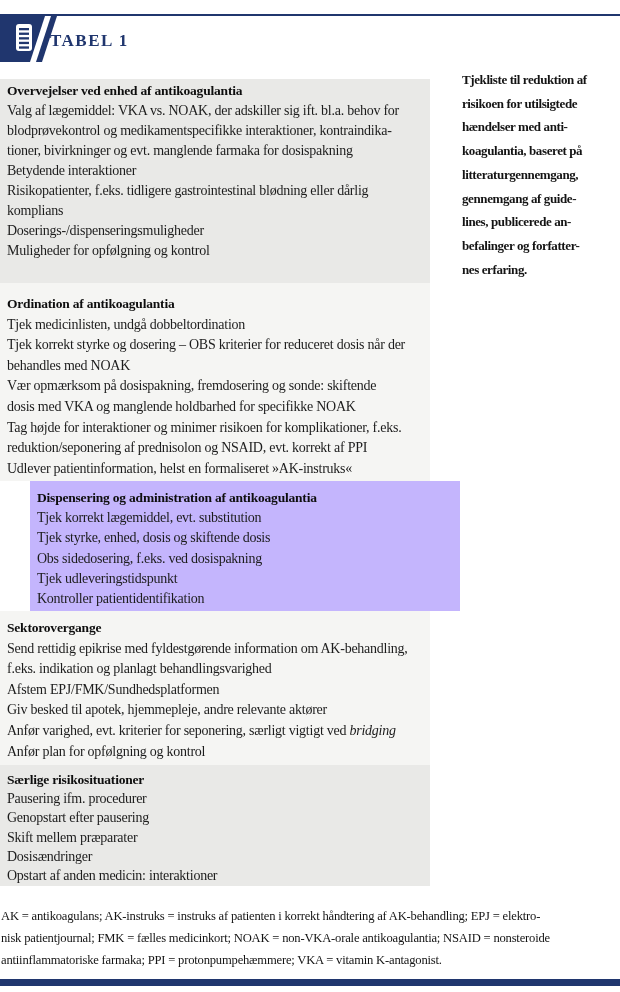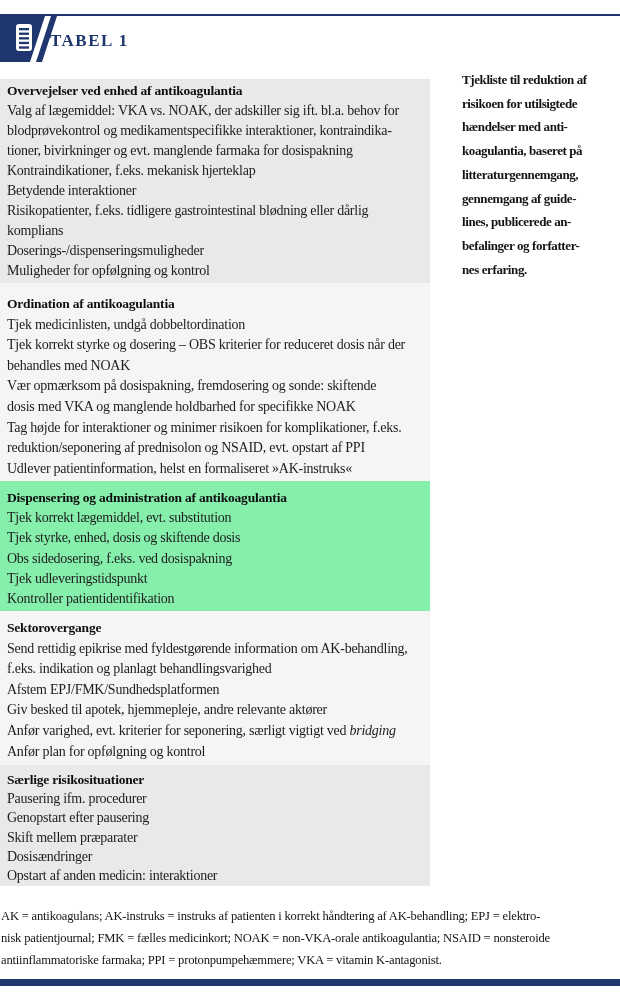--- a/index.html
+++ b/index.html
@@ -20,21 +20,21 @@
     font-weight:bold; color:#0e0e0e; font-size:13.5px; letter-spacing:-0.2px;
     padding-left:7px; white-space:nowrap;
   }
   .sec .ln {
     font-size:14px; color:#1c1c1c; letter-spacing:-0.25px;
     padding-left:7px; white-space:nowrap;
   }
   .sec .ln em { font-style:italic; }
   .sec1 { top:79px;  height:204px; background:#e9e9e7; padding-top:2px;  line-height:20px;   }
   .sec2 { top:283px; height:198px; background:#f5f5f3; padding-top:11px; line-height:20.6px; }
-  .sec3 { top:481px; height:130px; background:#86efac; padding-top:7px;  line-height:20.2px; }
+  .sec3 { top:481px; height:130px; background:#c4b5fd; padding-top:7px;  line-height:20.2px;margin-left:30px; }
   .sec4 { top:611px; height:154px; background:#f5f5f3; padding-top:7px;  line-height:20.6px; }
   .sec5 { top:765px; height:121px; background:#e9e9e7; padding-top:5px;  line-height:19.2px; }
   .caption {
     position:absolute; left:462px; top:68px; width:158px;
     font-weight:bold; font-size:13px; line-height:23.7px; color:#141414; letter-spacing:-0.4px;
   }
   .caption div { white-space:nowrap; }
   .footnote {
     position:absolute; left:1px; top:905px; width:619px;
     font-size:12.6px; line-height:22px; color:#141414; letter-spacing:-0.2px;
@@ -63,37 +63,36 @@
 
   <div class="tabel-title">TABEL 1</div>
 
   <div>
 
     <section class="sec sec1">
       <div class="hd">Overvejelser ved enhed af antikoagulantia</div>
       <div class="ln">Valg af lægemiddel: VKA vs. NOAK, der adskiller sig ift. bl.a. behov for</div>
       <div class="ln">blodprøvekontrol og medikamentspecifikke interaktioner, kontraindika-</div>
       <div class="ln">tioner, bivirkninger og evt. manglende farmaka for dosispakning</div>
-      <div class="ln">Kontraindikationer, f.eks. mekanisk hjerteklap</div>
       <div class="ln">Betydende interaktioner</div>
       <div class="ln">Risikopatienter, f.eks. tidligere gastrointestinal blødning eller dårlig</div>
       <div class="ln">komplians</div>
       <div class="ln">Doserings-/dispenseringsmuligheder</div>
       <div class="ln">Muligheder for opfølgning og kontrol</div>
     </section>
 
     <section class="sec sec2">
       <div class="hd">Ordination af antikoagulantia</div>
       <div class="ln">Tjek medicinlisten, undgå dobbeltordination</div>
       <div class="ln">Tjek korrekt styrke og dosering – OBS kriterier for reduceret dosis når der</div>
       <div class="ln">behandles med NOAK</div>
       <div class="ln">Vær opmærksom på dosispakning, fremdosering og sonde: skiftende</div>
       <div class="ln">dosis med VKA og manglende holdbarhed for specifikke NOAK</div>
       <div class="ln">Tag højde for interaktioner og minimer risikoen for komplikationer, f.eks.</div>
-      <div class="ln">reduktion/seponering af prednisolon og NSAID, evt. opstart af PPI</div>
+      <div class="ln">reduktion/seponering af prednisolon og NSAID, evt. korrekt af PPI</div>
       <div class="ln">Udlever patientinformation, helst en formaliseret »AK-instruks«</div>
     </section>
 
     <section class="sec sec3">
       <div class="hd">Dispensering og administration af antikoagulantia</div>
       <div class="ln">Tjek korrekt lægemiddel, evt. substitution</div>
       <div class="ln">Tjek styrke, enhed, dosis og skiftende dosis</div>
       <div class="ln">Obs sidedosering, f.eks. ved dosispakning</div>
       <div class="ln">Tjek udleveringstidspunkt</div>
       <div class="ln">Kontroller patientidentifikation</div>

